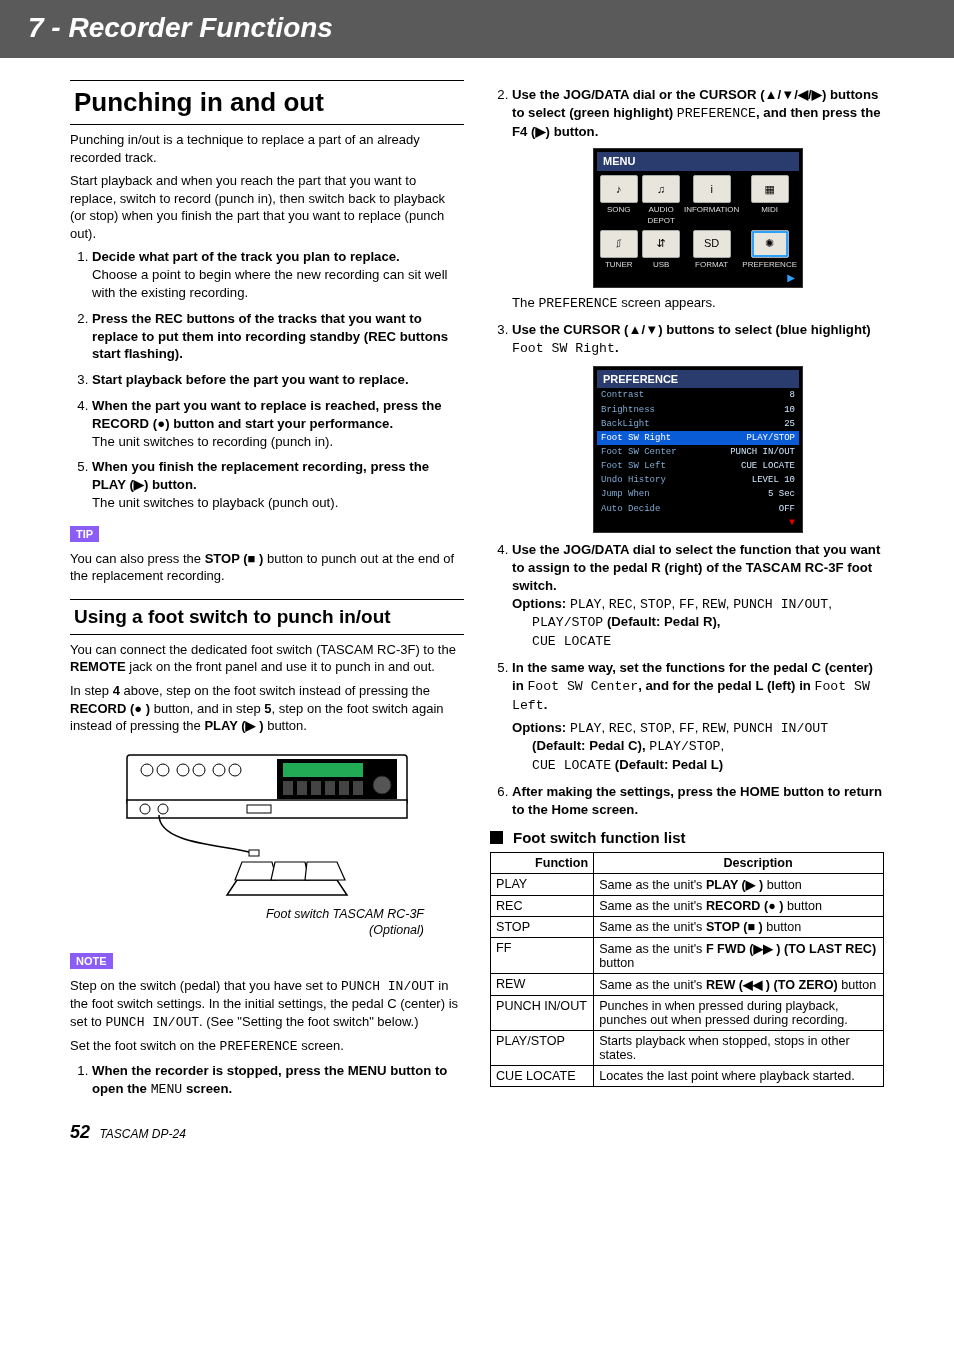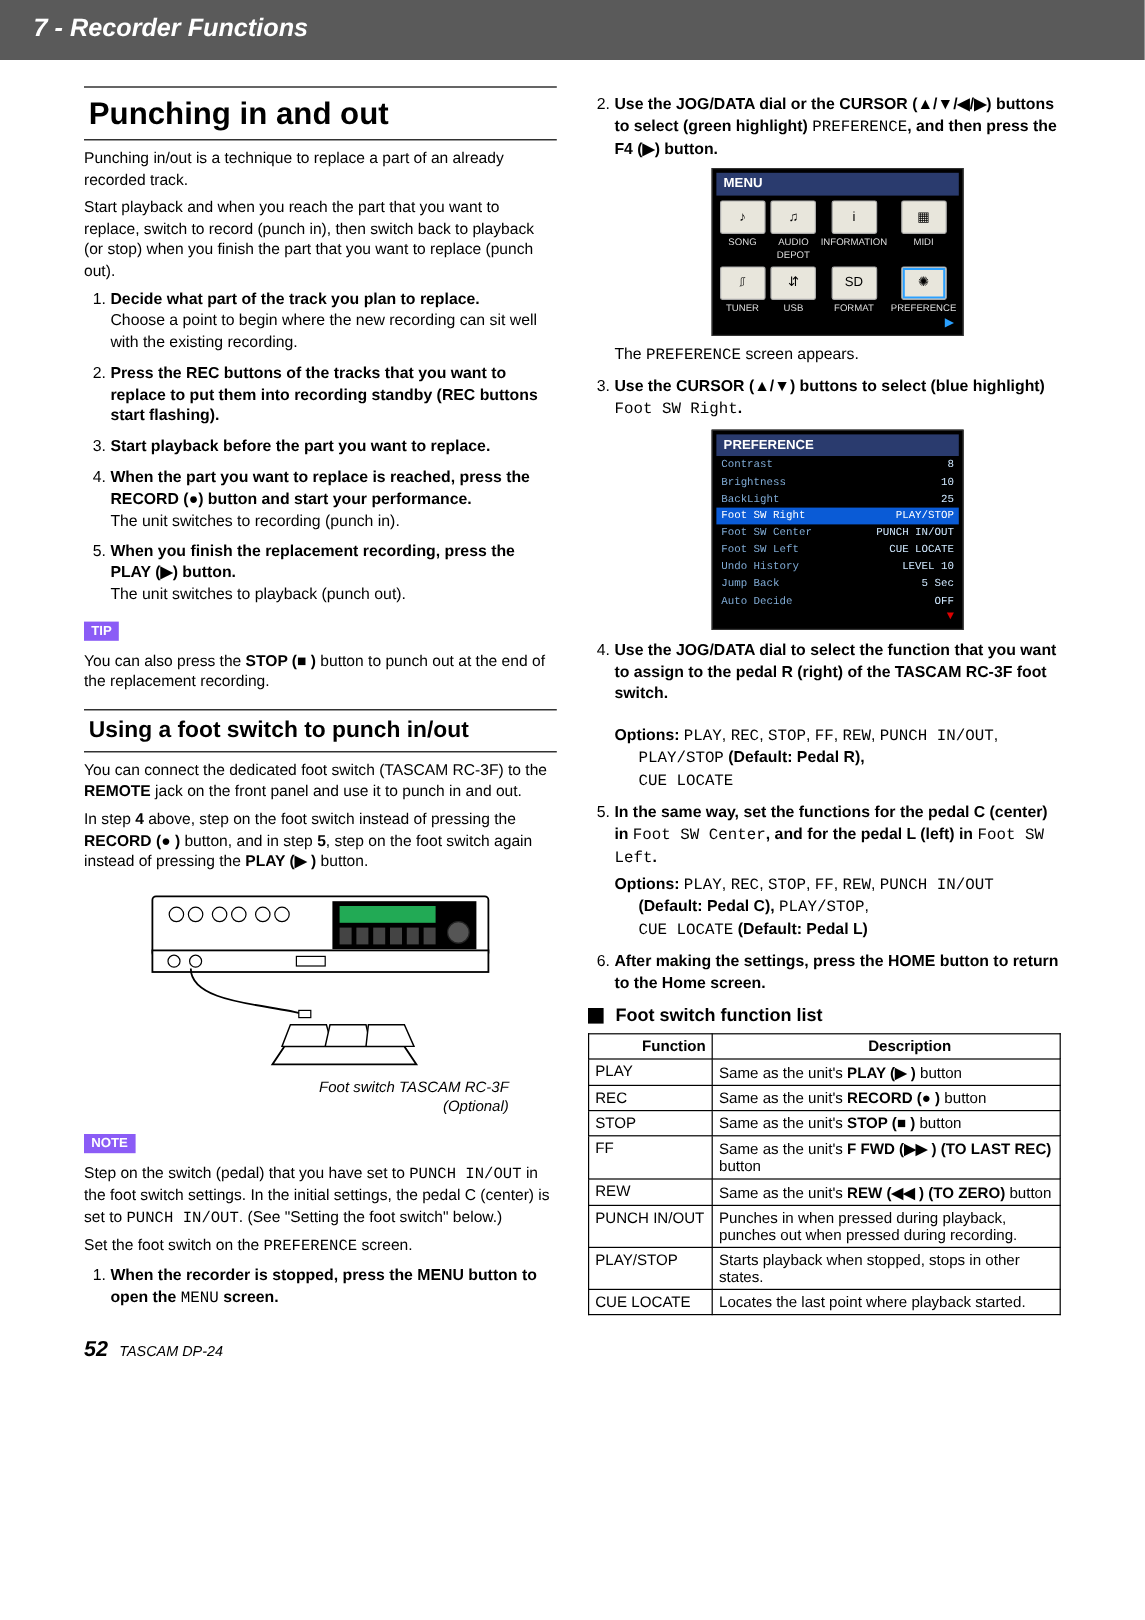--- a/index.html
+++ b/index.html
@@ -9,21 +9,21 @@
     padding: 0;
     background: #fff;
     color: #000;
     width: 954px;
   }
   .page { padding: 0; }
   .chapter-bar {
     background: #5a5a5a;
     color: #fff;
     font-weight: 700;
-    font-size: 21px;
+    font-size: 28px;
     padding: 12px 28px 14px 28px;
     font-style: italic;
   }
   .content {
     padding: 22px 70px 10px 70px;
     display: flex;
     gap: 26px;
   }
   .col { flex: 1; min-width: 0; }
   h1 {
@@ -309,35 +309,35 @@
                 </div>
                 <div class="pref-row">
                   <div class="lbl">Foot SW Left</div>
                   <div class="val">CUE LOCATE</div>
                 </div>
                 <div class="pref-row">
                   <div class="lbl">Undo History</div>
                   <div class="val">LEVEL 10</div>
                 </div>
                 <div class="pref-row">
-                  <div class="lbl">Jump Back</div>
+                  <div class="lbl">Jump When</div>
                   <div class="val">5 Sec</div>
                 </div>
                 <div class="pref-row">
                   <div class="lbl">Auto Decide</div>
                   <div class="val">OFF</div>
                 </div>
               </div>
             <div class="pref-arrow">▼</div>
           </div>
         </li>
 
         <li>
           <span class="step-head">Use the JOG/DATA dial to select the function that you want to assign to the pedal R (right) of the TASCAM RC-3F foot switch.</span>
-          <div style="font-size:13.2px; margin-top:17px;">
+          <div style="font-size:13.2px; margin-top:0;">
             <b>Options: </b><span class="lcd">PLAY</span><span>, </span><span class="lcd">REC</span><span>, </span><span class="lcd">STOP</span><span>, </span><span class="lcd">FF</span><span>, </span><span class="lcd">REW</span><span>, </span><span class="lcd">PUNCH IN/OUT</span><span>, </span><br>
             <span class="opts-indent"><span class="lcd">PLAY/STOP</span><b> (Default: Pedal R),</b></span><br>
             <span class="opts-indent"><span class="lcd">CUE LOCATE</span></span>
           </div>
         </li>
 
         <li>
           <span class="step-head">
             <span>In the same way, set the functions for the pedal C (center) in </span><span class="lcd" style="font-weight:400">Foot SW Center</span><span>, and for the pedal L (left) in </span><span class="lcd" style="font-weight:400">Foot SW Left</span><span>.</span>
           </span>

